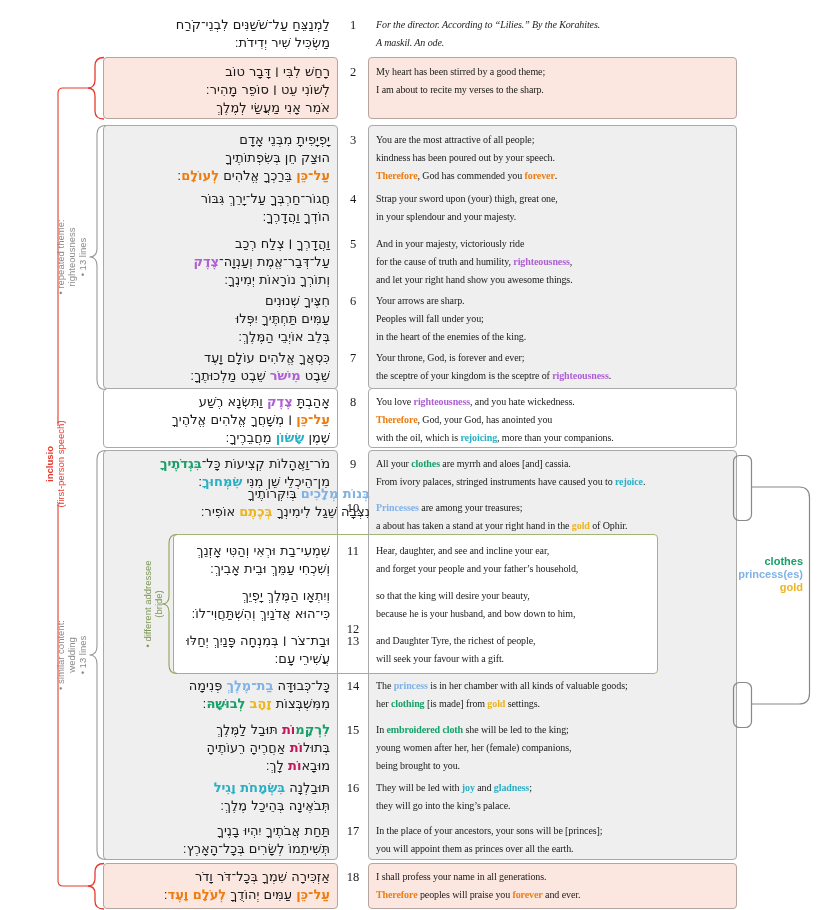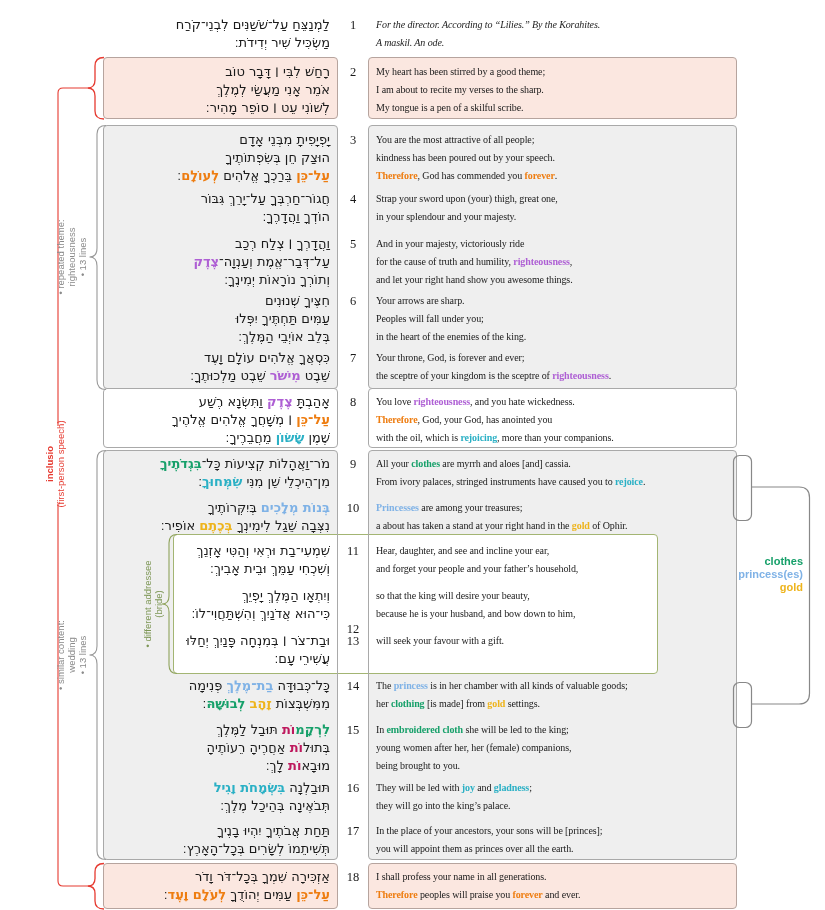--- a/index.html
+++ b/index.html
@@ -82,28 +82,27 @@
         <div class="line"><span>לַמְנַצֵּחַ עַל־שֹׁשַׁנִּים לִבְנֵי־קֹרַח</span></div>
         <div class="line"><span>מַשְׂכִּיל שִׁיר יְדִידֹת׃</span></div>
       </div>
       <div class="cell num" style="top: 16px;">1</div>
       <div class="cell eng" style="top: 16px;">
         <div class="line"><span class="it">For the director. According to “Lilies.” By the Korahites.</span></div>
         <div class="line"><span class="it">A maskil. An ode.</span></div>
       </div>
       <div class="cell heb" dir="rtl" style="top: 63px;">
         <div class="line"><span>רָחַשׁ לִבִּי ׀ דָּבָר טוֹב</span></div>
+        <div class="line"><span>לְשׁוֹנִי עֵט ׀ סוֹפֵר מָהִיר׃</span></div>
         <div class="line"><span>אֹמֵר אָנִי מַעֲשַׂי לְמֶלֶךְ</span></div>
-        <div class="line"><span>לְשׁוֹנִי עֵט ׀ סוֹפֵר מָהִיר׃</span></div>
       </div>
       <div class="cell num" style="top: 63px;">2</div>
       <div class="cell eng" style="top: 63px;">
         <div class="line"><span>My heart has been stirred by a good theme;</span></div>
         <div class="line"><span>I am about to recite my verses to the sharp.</span></div>
-        <div class="line"><span>My tongue is a pen of a skilful scribe.</span></div>
       </div>
       <div class="cell heb" dir="rtl" style="top: 131px;">
         <div class="line"><span>יָפְיָפִיתָ מִבְּנֵי אָדָם</span></div>
         <div class="line"><span>הוּצַק חֵן בְּשִׂפְתוֹתֶיךָ</span></div>
         <div class="line"><span class="c-orange">עַל־כֵּן</span><span> בֵּרַכְךָ אֱלֹהִים </span><span class="c-orange">לְעוֹלָם</span><span>׃</span></div>
       </div>
       <div class="cell num" style="top: 131px;">3</div>
       <div class="cell eng" style="top: 131px;">
         <div class="line"><span>You are the most attractive of all people;</span></div>
         <div class="line"><span>kindness has been poured out by your speech.</span></div>
@@ -162,21 +161,21 @@
       </div>
       <div class="cell heb" dir="rtl" style="top: 455px;">
         <div class="line"><span>מֹר־וַאֲהָלוֹת קְצִיעוֹת כָּל־</span><span class="c-green">בִּגְדֹתֶיךָ</span></div>
         <div class="line"><span>מִן־הֵיכְלֵי שֵׁן מִנִּי </span><span class="c-teal">שִׂמְּחוּךָ</span><span>׃</span></div>
       </div>
       <div class="cell num" style="top: 455px;">9</div>
       <div class="cell eng" style="top: 455px;">
         <div class="line"><span>All your </span><span class="c-green">clothes</span><span> are myrrh and aloes [and] cassia.</span></div>
         <div class="line"><span>From ivory palaces, stringed instruments have caused you to </span><span class="c-teal">rejoice</span><span>.</span></div>
       </div>
-      <div class="cell heb" dir="rtl" style="top: 499px;">
+      <div class="cell heb" dir="rtl" style="top: 485px; padding-left: 40px;">
         <div class="line"><span class="c-blue">בְּנוֹת מְלָכִים</span><span> בְּיִקְּרוֹתֶיךָ</span></div>
         <div class="line"><span>נִצְּבָה שֵׁגַל לִימִינְךָ </span><span class="c-gold">בְּכֶתֶם</span><span> אוֹפִיר׃</span></div>
       </div>
       <div class="cell num" style="top: 499px;">10</div>
       <div class="cell eng" style="top: 499px;">
         <div class="line"><span class="c-blue">Princesses</span><span> are among your treasures;</span></div>
         <div class="line"><span>a about has taken a stand at your right hand in the </span><span class="c-gold">gold</span><span> of Ophir.</span></div>
       </div>
       <div class="cell heb" dir="rtl" style="top: 542px;">
         <div class="line"><span>שִׁמְעִי־בַת וּרְאִי וְהַטִּי אָזְנֵךְ</span></div>
@@ -195,20 +194,21 @@
       <div class="cell eng" style="top: 587px;">
         <div class="line"><span>so that the king will desire your beauty,</span></div>
         <div class="line"><span>because he is your husband, and bow down to him,</span></div>
       </div>
       <div class="cell heb" dir="rtl" style="top: 632px;">
         <div class="line"><span>וּבַת־צֹר ׀ בְּמִנְחָה פָּנַיִךְ יְחַלּוּ</span></div>
         <div class="line"><span>עֲשִׁירֵי עָם׃</span></div>
       </div>
       <div class="cell num" style="top: 632px;">13</div>
       <div class="cell eng" style="top: 632px;">
+        <div class="line"><span>and Daughter Tyre, the richest of people,</span></div>
         <div class="line"><span>will seek your favour with a gift.</span></div>
       </div>
       <div class="cell heb" dir="rtl" style="top: 677px;">
         <div class="line"><span>כָּל־כְּבוּדָּה </span><span class="c-blue">בַת־מֶלֶךְ</span><span> פְּנִימָה</span></div>
         <div class="line"><span>מִמִּשְׁבְּצוֹת </span><span class="c-gold">זָהָב</span><span> </span><span class="c-green">לְבוּשָׁהּ</span><span>׃</span></div>
       </div>
       <div class="cell num" style="top: 677px;">14</div>
       <div class="cell eng" style="top: 677px;">
         <div class="line"><span>The </span><span class="c-blue">princess</span><span> is in her chamber with all kinds of valuable goods;</span></div>
         <div class="line"><span>her </span><span class="c-green">clothing</span><span> [is made] from </span><span class="c-gold">gold</span><span> settings.</span></div>

